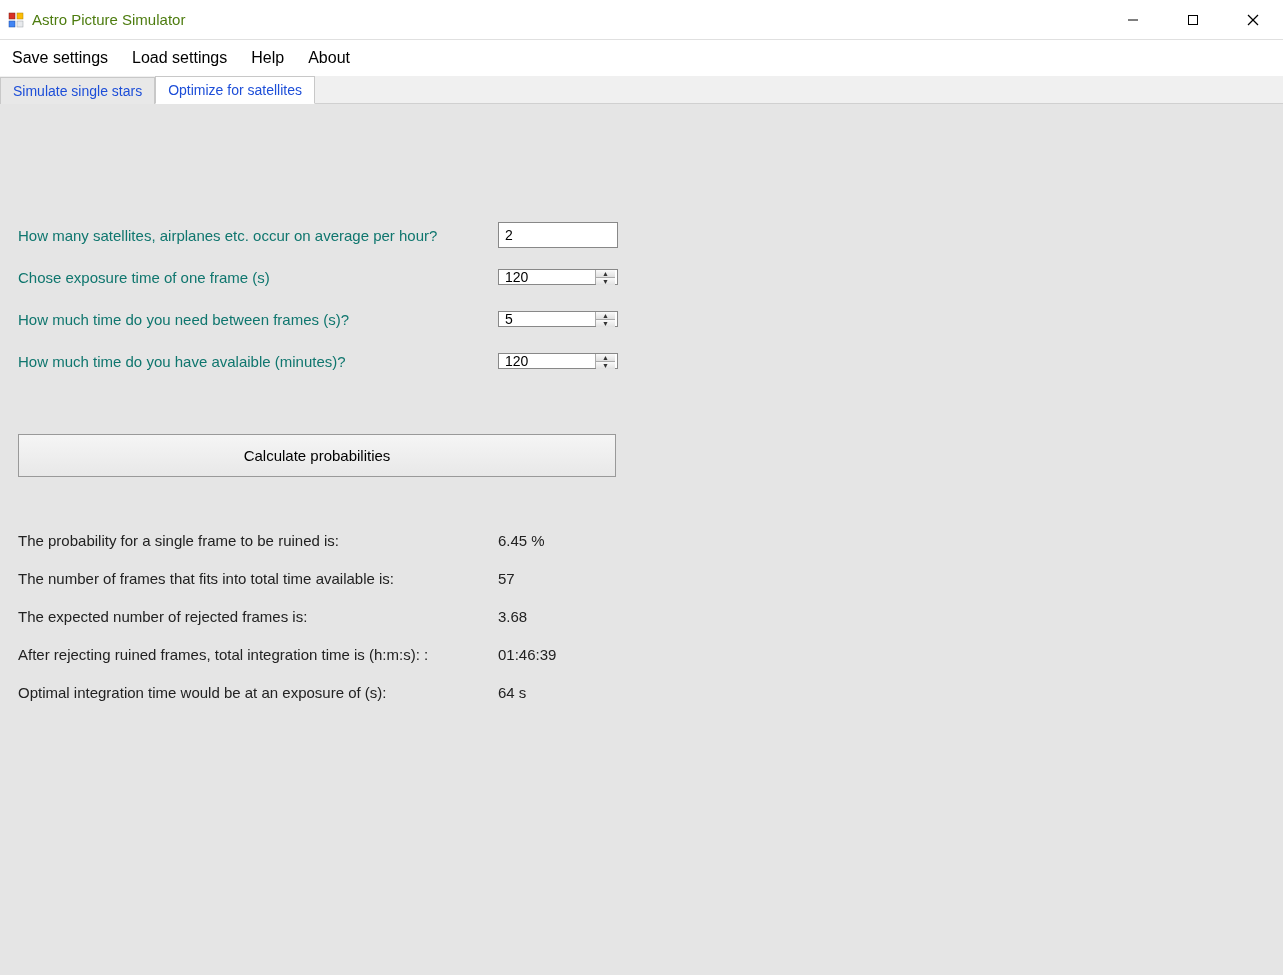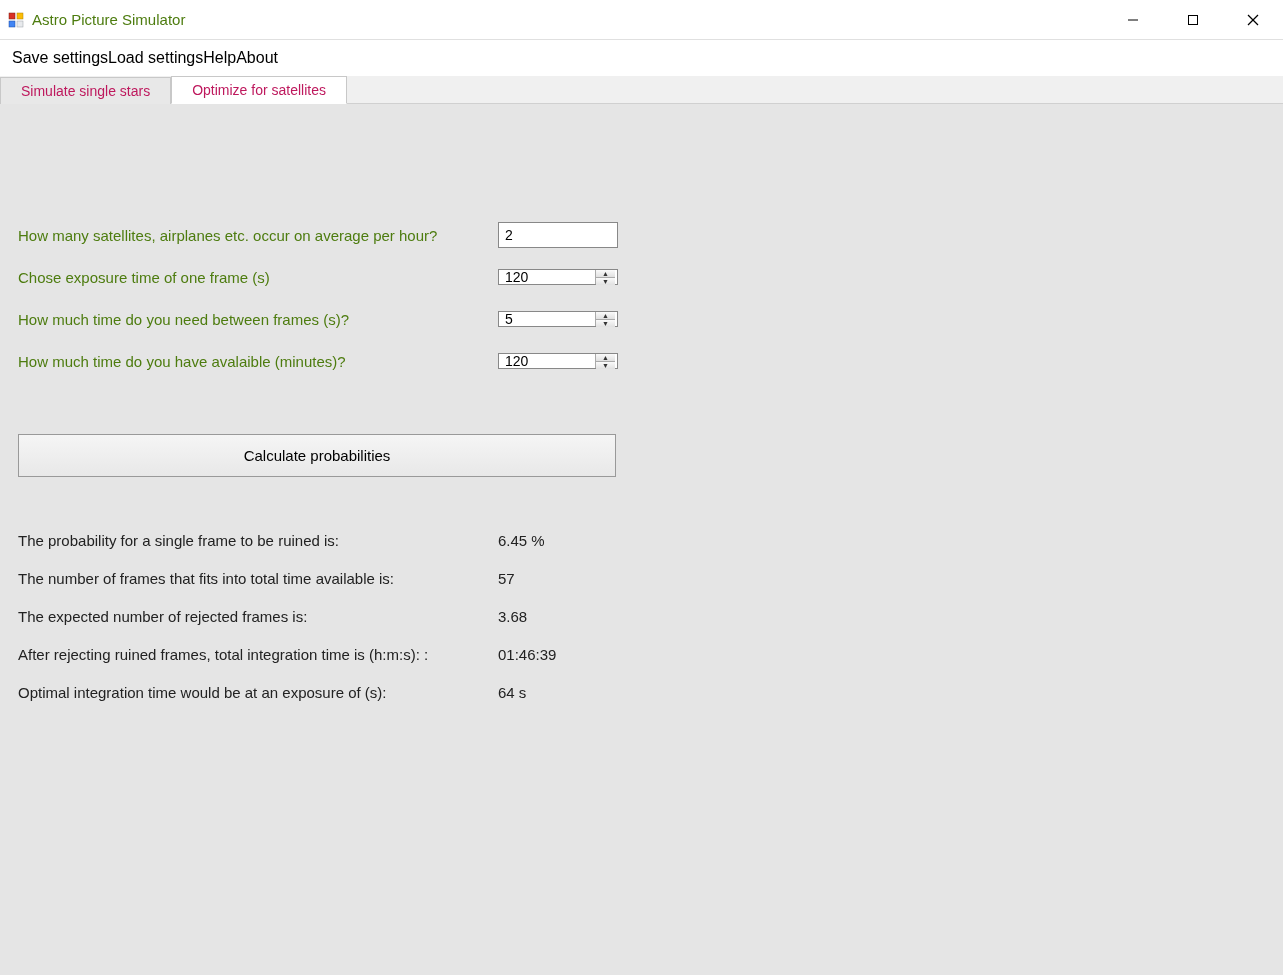--- a/index.html
+++ b/index.html
@@ -54,41 +54,42 @@
     }
     .window-btn svg {
       width: 12px;
       height: 12px;
     }
     .menubar {
       display: flex;
       align-items: center;
       height: 36px;
       padding-left: 12px;
+      gap: 24px;
       background: #ffffff;
     }
     .menu-item {
       font-size: 16px;
       color: #000;
       cursor: default;
     }
     .tabstrip {
       display: flex;
       align-items: flex-end;
       background: #f0f0f0;
       height: 28px;
       border-bottom: 1px solid #d0d0d0;
     }
     .tab {
-      padding: 5px 20px;
+      padding: 5px 12px;
       font-size: 14px;
       background: #e8e8e8;
       border: 1px solid #c8c8c8;
       border-bottom: none;
-      color: #be185d;
+      color: #1d4ed8;
       cursor: default;
       position: relative;
       bottom: -1px;
     }
     .tab.active {
       background: #ffffff;
       border-bottom: 1px solid #ffffff;
     }
     .content {
       background: #e5e5e5;
@@ -97,21 +98,21 @@
       padding-left: 18px;
     }
     .form-row {
       display: flex;
       align-items: center;
       height: 42px;
     }
     .form-label {
       width: 480px;
       font-size: 15px;
-      color: #4d7c0f;
+      color: #0f766e;
     }
     .text-input {
       width: 120px;
       height: 26px;
       border: 1px solid #888;
       background: #fff;
       padding: 2px 6px;
       font-size: 14px;
       font-family: inherit;
     }

